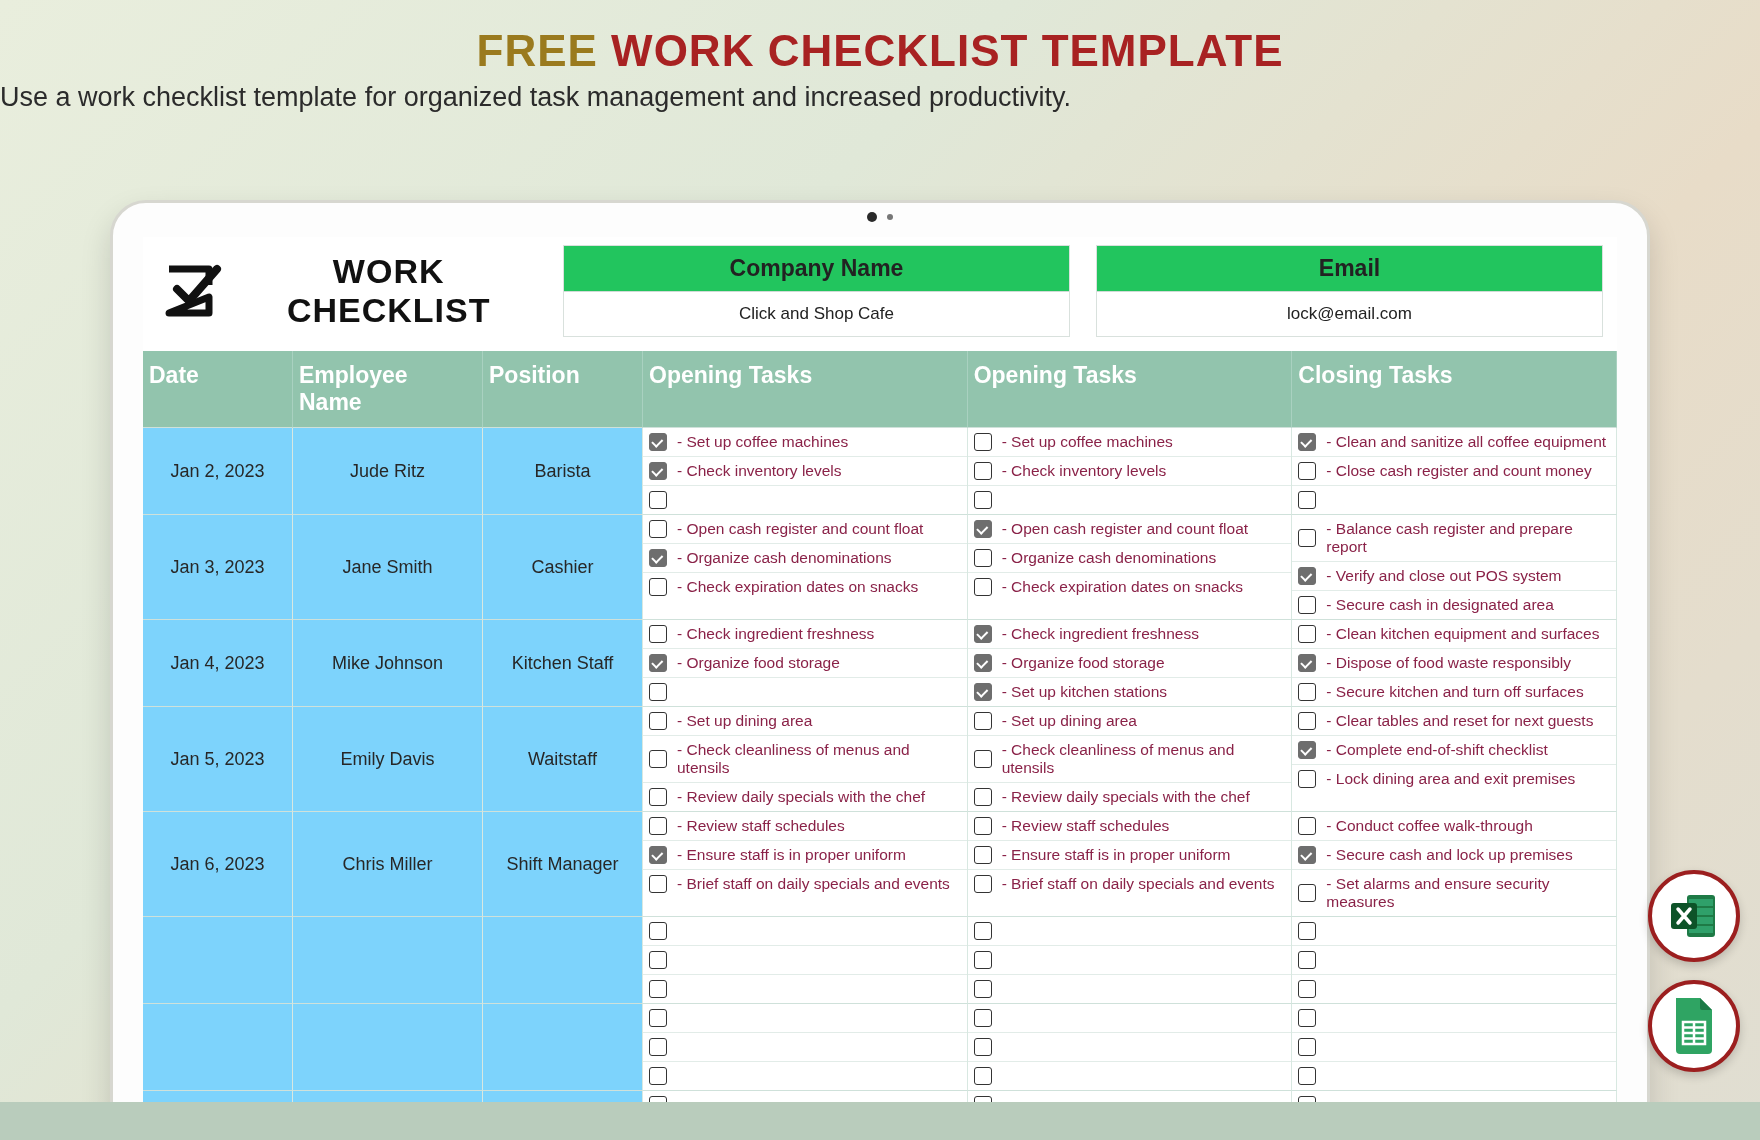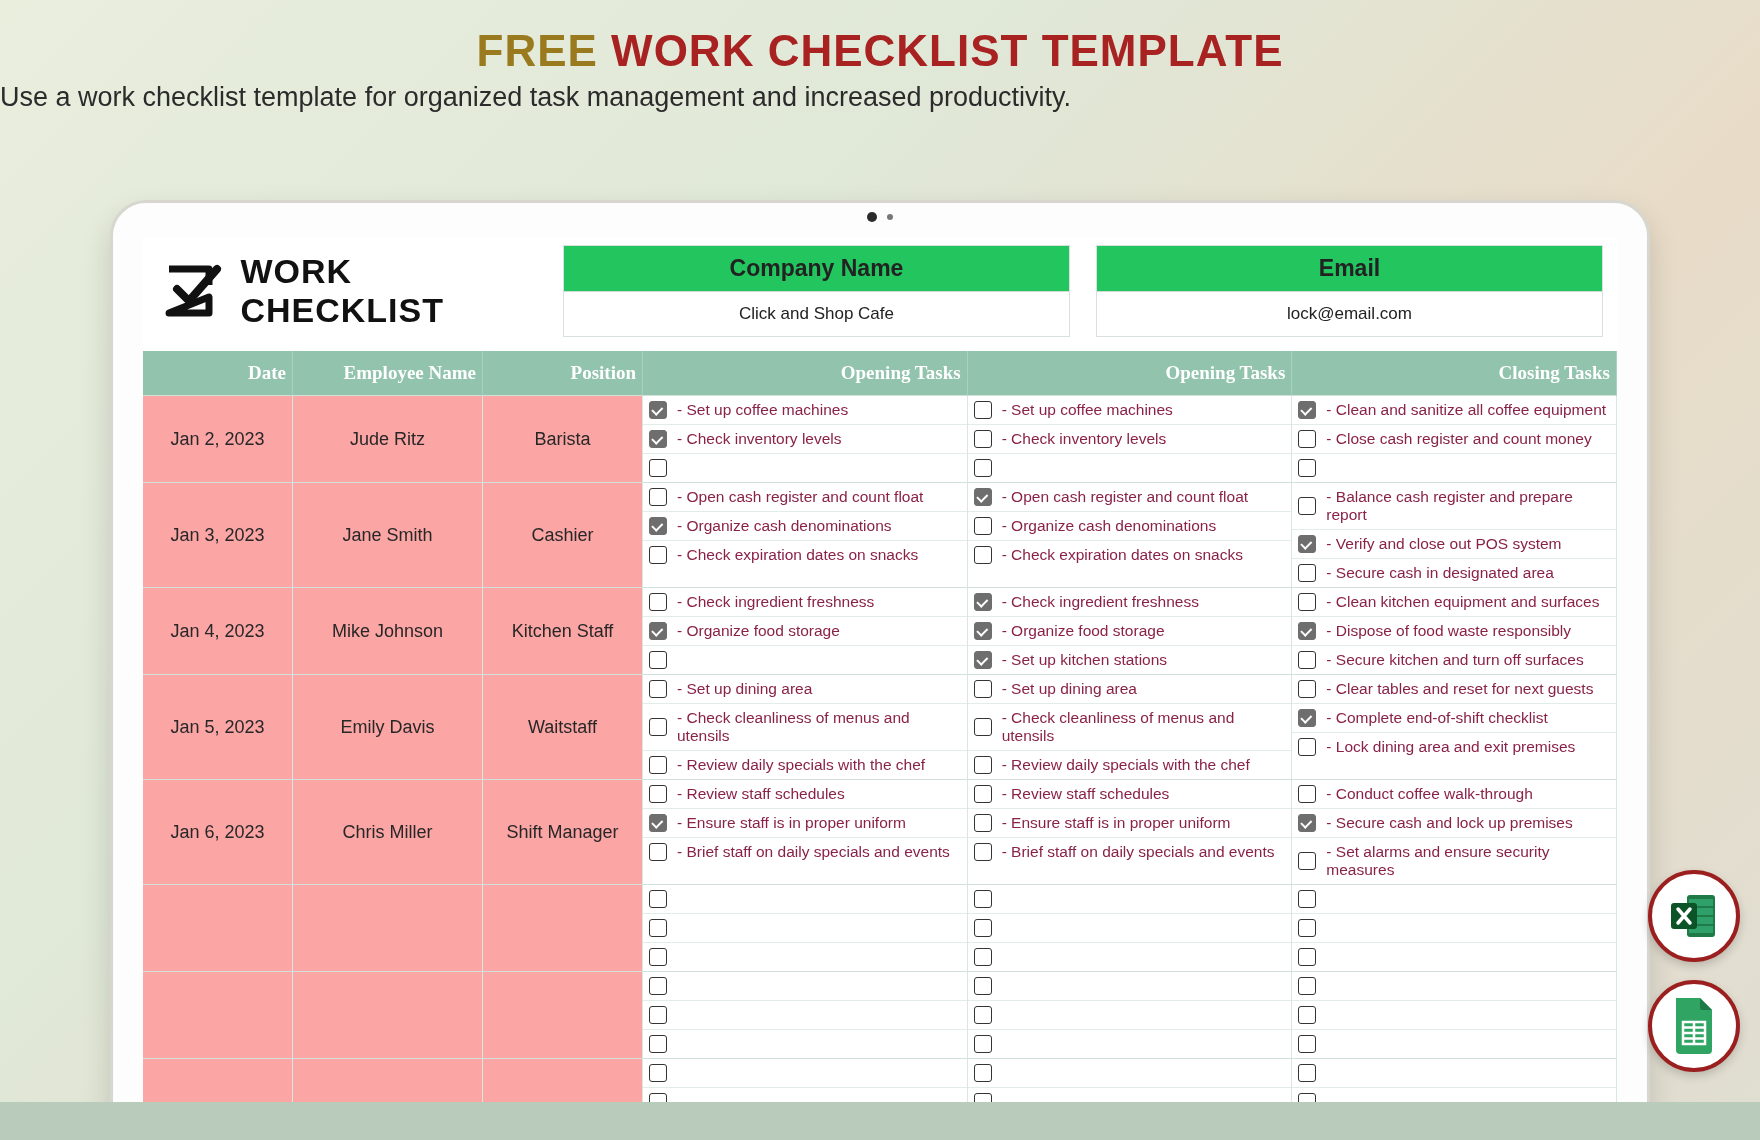--- a/index.html
+++ b/index.html
@@ -45,46 +45,45 @@
   .sheet {
     position: absolute; left: 30px; right: 30px; top: 34px; bottom: 0;
     background: #ffffff;
   }
 
   
   .head-row {
     display: flex; align-items: stretch; gap: 26px;
     padding: 8px 14px 14px 14px;
   }
-  .logo-title { display: flex; align-items: center; gap: 16px; width: 380px; }
+  .logo-title { display: flex; align-items: center; gap: 16px; width: 380px; text-align: center; }
   .logo-box { width: 74px; height: 74px; display:flex; align-items:center; justify-content:center; }
   .doc-title { font-size: 34px; font-weight: 800; letter-spacing: 1px; color:#111; }
 
   .meta-block { flex: 1; display:flex; flex-direction:column; border:1px solid #d9e1dd; }
   .meta-head {
     background:#22c55e; color:#222; font-weight:700; font-size:23px;
     text-align:center; padding:9px 6px; border-bottom:1px solid #d0dbd6;
   }
   .meta-val { text-align:center; font-size:17px; color:#222; padding:12px 6px; background:#fff; }
 
   
   .grid {
     display: grid;
     grid-template-columns: 150px 190px 160px 1fr 1fr 1fr;
     font-size: 15px;
   }
   .grid > div { border-bottom:1px solid #cfe1da; }
   .col-head {
-    background:#92c4ad; color:#fff; font-weight:700; text-align:right;
-    padding:11px 6px; font-size:19px;
+    background:#92c4ad; color:#fff; font-weight:700; text-align:left;
+    padding:11px 6px; font-size:23px;
     border-right:1px solid #a9d1c0;
-    font-family:Liberation Serif, serif;
   }
   .cell-meta {
-    background:#fca5a5; text-align:center; color:#272727;
+    background:#7dd3fc; text-align:center; color:#272727;
     display:flex; align-items:center; justify-content:center;
     border-right:1px solid #d8e8e1;
     font-size:18px;
   }
   .tasks-cell { border-right:1px solid #d8e8e1; }
 
   .task-line {
     display:flex; align-items:center; gap:10px;
     border-bottom:1px solid #e2ece8; padding:5px 8px 5px 6px;
     min-height:28px;

